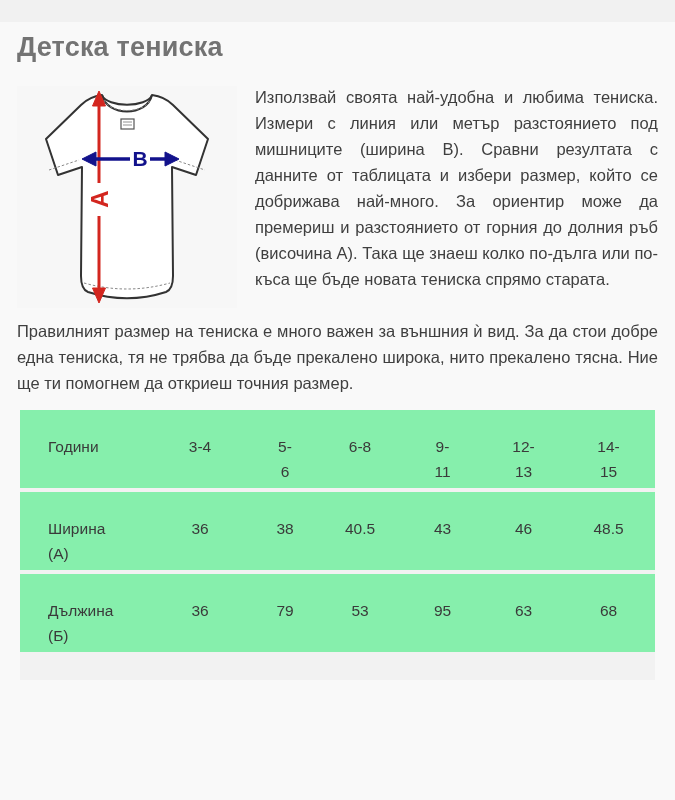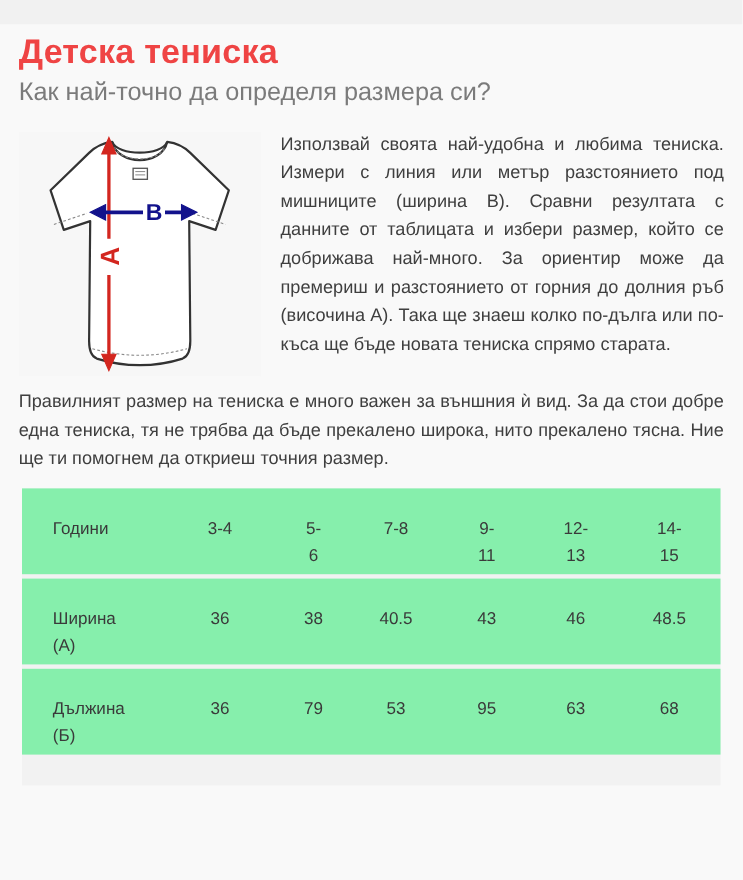--- a/index.html
+++ b/index.html
@@ -12,24 +12,24 @@
     position: relative;
   }
   * { box-sizing: border-box; }
 
   .top-strip { height: 22px; background: #f1f1f1; }
 
   .content { padding: 0 17px; }
 
   .page-title {
     margin: 8px 0 0 0;
-    font-size: 31px;
+    font-size: 27px;
     line-height: 34px;
     font-weight: 600;
-    color: #ef4444;
+    color: #737373;
     letter-spacing: 0.2px;
   }
   .page-subtitle {
     margin: 4px 0 0 0;
     font-size: 23px;
     line-height: 30px;
     font-weight: 400;
     color: #7b7b7b;
   }
 
@@ -104,21 +104,20 @@
   .arrow-b-label { fill: #12128c; font-weight: 700; font-size: 21px; font-family: "Liberation Sans", sans-serif; }
 </style>
 </head>
 <body>
 
 <div class="top-strip"></div>
 
 <div class="content">
 
   <h1 class="page-title">Детска тениска</h1>
-  <div class="page-subtitle">Как най-точно да определя размера си?</div>
 
   <div class="intro">
 
     <div class="diagram">
       <svg viewBox="0 0 220 222">
 
         <g>
           <path class="shirt-outline" d="M 85 9
                C 77 10 69 14 64 19
                L 29 53
@@ -168,21 +167,21 @@
 </div>
 
 <div class="size-table">
 
 
   <div class="st-row st-data">
     <div class="st-cell label">Години</div>
     <div class="st-cell c1">3-4</div>
     <div class="st-cell c2">5-
 6</div>
-    <div class="st-cell c3">7-8</div>
+    <div class="st-cell c3">6-8</div>
     <div class="st-cell c4">9-
 11</div>
     <div class="st-cell c5">12-
 13</div>
     <div class="st-cell c6">14-
 15</div>
   </div>
 
   <div class="st-row st-data">
     <div class="st-cell label">Ширина

